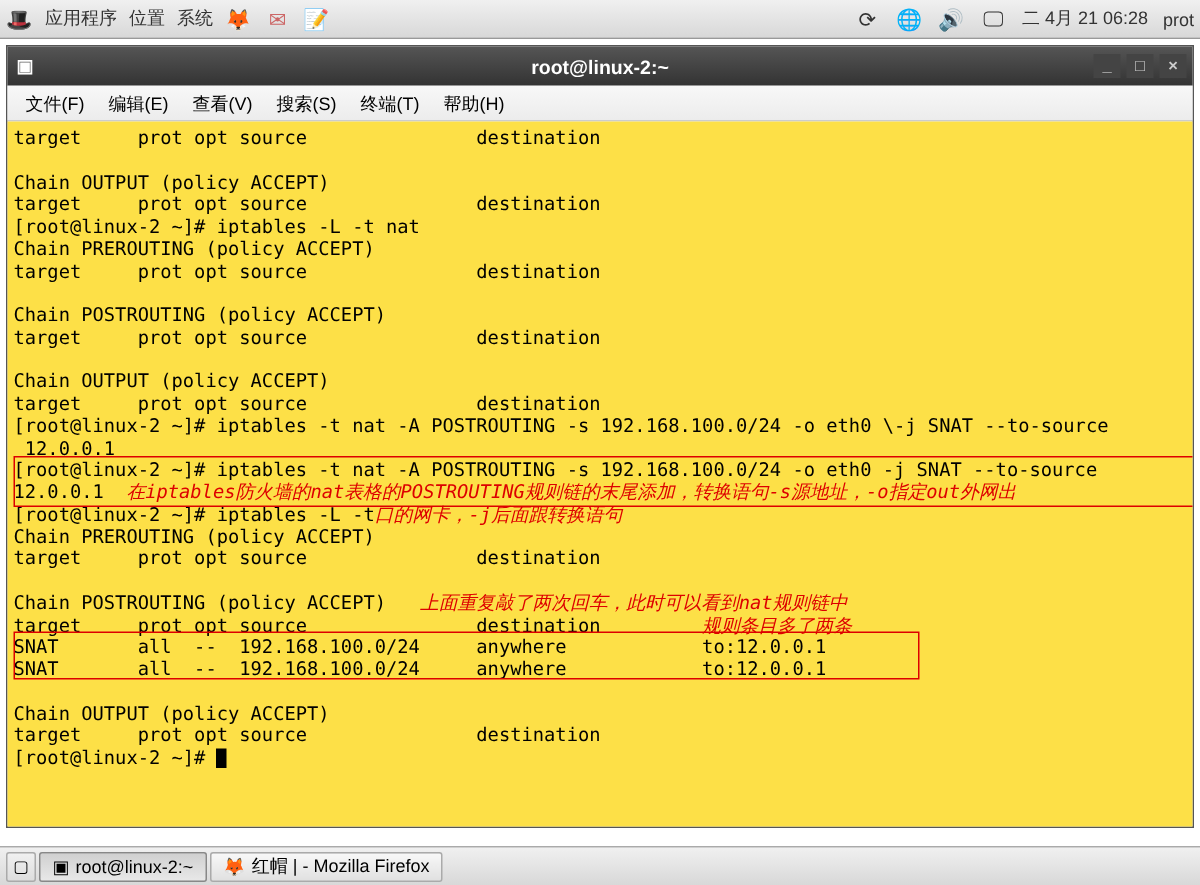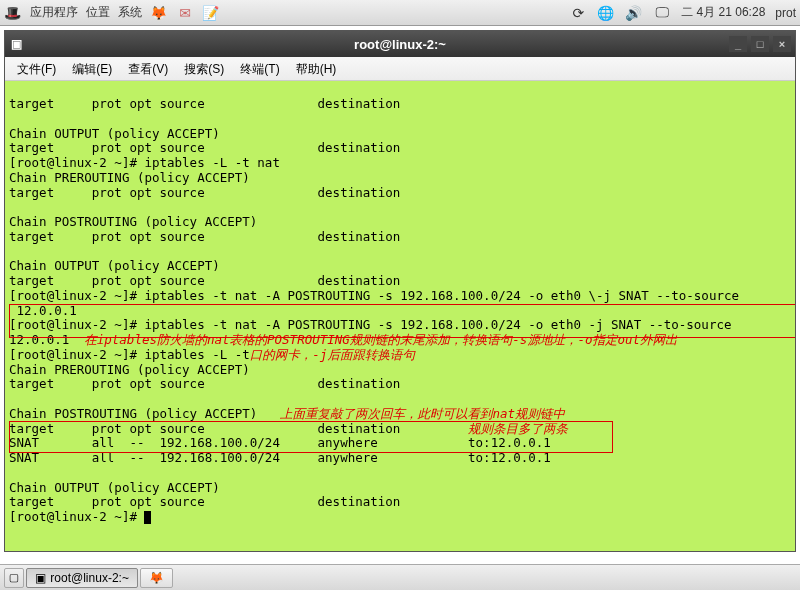--- a/index.html
+++ b/index.html
@@ -19,21 +19,21 @@
 .titlebar { height: 26px; background: linear-gradient(#555, #333); color: #fff; display: flex; align-items: center; justify-content: center; font-size: 13px; font-weight: bold; position: relative; }
 .titlebar-icon { position: absolute; left: 6px; font-size: 12px; }
 .titlebar-controls { position: absolute; right: 4px; display: flex; gap: 4px; }
 .titlebar-btn { width: 18px; height: 16px; background: #444; color: #ccc; display: flex; align-items: center; justify-content: center; font-size: 11px; cursor: pointer; }
 
 
 .menubar { height: 24px; background: linear-gradient(#f8f8f8, #ececec); border-bottom: 1px solid #ccc; display: flex; align-items: flex-end; padding: 0 6px; font-size: 12px; gap: 4px; }
 .menu-item { padding: 2px 6px; cursor: pointer; }
 
 
-.terminal { background: #bef264; color: #000; font-family: "DejaVu Sans Mono", monospace; font-size: 12.5px; line-height: 1.18; padding: 16px 4px; white-space: pre; height: 470px; overflow: hidden; position: relative; }
+.terminal { background: #fde047; color: #000; font-family: "DejaVu Sans Mono", monospace; font-size: 12.5px; line-height: 1.18; padding: 4px 4px; white-space: pre; height: 470px; overflow: hidden; position: relative; }
 .cursor { display: inline-block; width: 7px; height: 13px; background: #000; vertical-align: text-bottom; }
 .red-text { color: #d00; font-style: italic; }
 .red-box1 { position: absolute; border: 1px solid #d00; left: 4px; top: 250px; width: 790px; height: 44px; pointer-events: none; }
 .red-box2 { position: absolute; border: 1px solid #d00; left: 4px; top: 390px; width: 604px; height: 30px; pointer-events: none; }
 
 
 .taskbar { height: 26px; background: linear-gradient(#f0f0f0, #d8d8d8); border-top: 1px solid #aaa; display: flex; align-items: center; padding: 0 4px; font-size: 12px; gap: 2px; position: absolute; bottom: 0; width: 800px; }
 .task-btn { height: 20px; padding: 0 8px; background: linear-gradient(#f8f8f8, #e0e0e0); border: 1px solid #aaa; border-radius: 2px; display: flex; align-items: center; gap: 4px; cursor: pointer; }
 .task-btn.active { background: linear-gradient(#d0d0d0, #e8e8e8); border-color: #888; }
 .hide-btn { width: 20px; height: 20px; background: linear-gradient(#f0f0f0,#ddd); border: 1px solid #aaa; border-radius: 2px; display: flex; align-items: center; justify-content: center; cursor: pointer; font-size: 11px; }
@@ -112,14 +112,15 @@
 </div>
 
 <div class="taskbar">
   <div class="hide-btn">▢</div>
   <div class="task-btn active">
     <span>▣</span>
     <span>root@linux-2:~</span>
   </div>
   <div class="task-btn">
     <span class="firefox-icon">🦊</span>
+    <span>红帽 | - Mozilla Firefox</span>
   </div>
 </div>
 
 </body></html>

